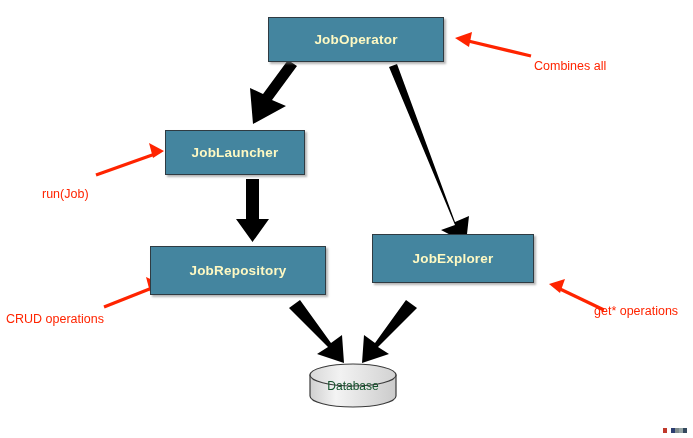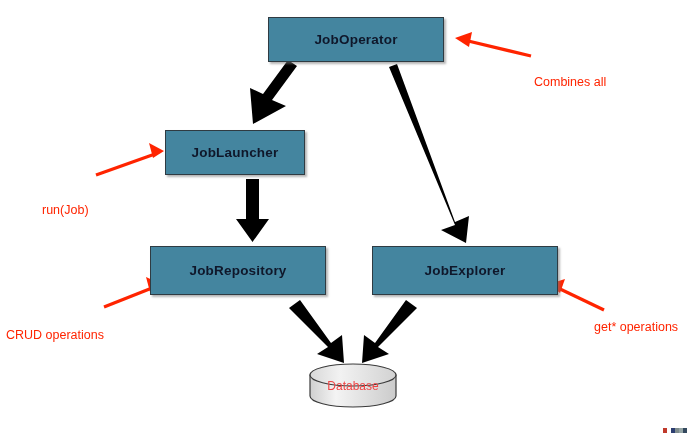--- a/index.html
+++ b/index.html
@@ -33,49 +33,48 @@
     display: flex;
     align-items: center;
     justify-content: center;
     box-sizing: border-box;
     z-index: 3;
   }
   .node-label {
     font-family: "Liberation Sans", sans-serif;
     font-size: 13.5px;
     font-weight: bold;
-    color: #0f172a;
+    color: #fef9c3;
     letter-spacing: 0.2px;
     white-space: nowrap;
   }
   .annotation {
     position: absolute;
     font-family: "Liberation Sans", sans-serif;
     font-size: 12.5px;
     color: #ff2400;
     white-space: nowrap;
     z-index: 4;
-    margin-top: 16px;
   }
   .db-wrap {
     position: absolute;
     z-index: 3;
   }
   .db-label {
     position: absolute;
     left: 0;
     top: 0;
     width: 100%;
     height: 100%;
     display: flex;
     align-items: center;
     justify-content: center;
     font-family: "Liberation Sans", sans-serif;
     font-size: 12px;
-    color: #ef4444;
+    color: #14532d;
     white-space: nowrap;
     pointer-events: none;
   }
   .corner-mark {
     position: absolute;
     z-index: 2;
   }
   .corner-mark span {
     display: inline-block;
     width: 4px;
@@ -153,21 +152,21 @@
   </div>
 
   <div class="node-box" style="left:165px; top:130px; width:140px; height:45px;">
     <span class="node-label">JobLauncher</span>
   </div>
 
   <div class="node-box" style="left:150px; top:246px; width:176px; height:49px;">
     <span class="node-label">JobRepository</span>
   </div>
 
-  <div class="node-box" style="left:372px; top:246px; width:186px; height:49px;">
+  <div class="node-box" style="left:372px; top:234px; width:162px; height:49px;">
     <span class="node-label">JobExplorer</span>
   </div>
 
   <div class="db-wrap" style="left:310px; top:364px; width:86px; height:44px;">
     <div class="db-label">Database</div>
   </div>
 
   <div class="annotation" style="left:534px; top:59px;">Combines all</div>
 
   <div class="annotation" style="left:42px; top:187px;">run(Job)</div>

